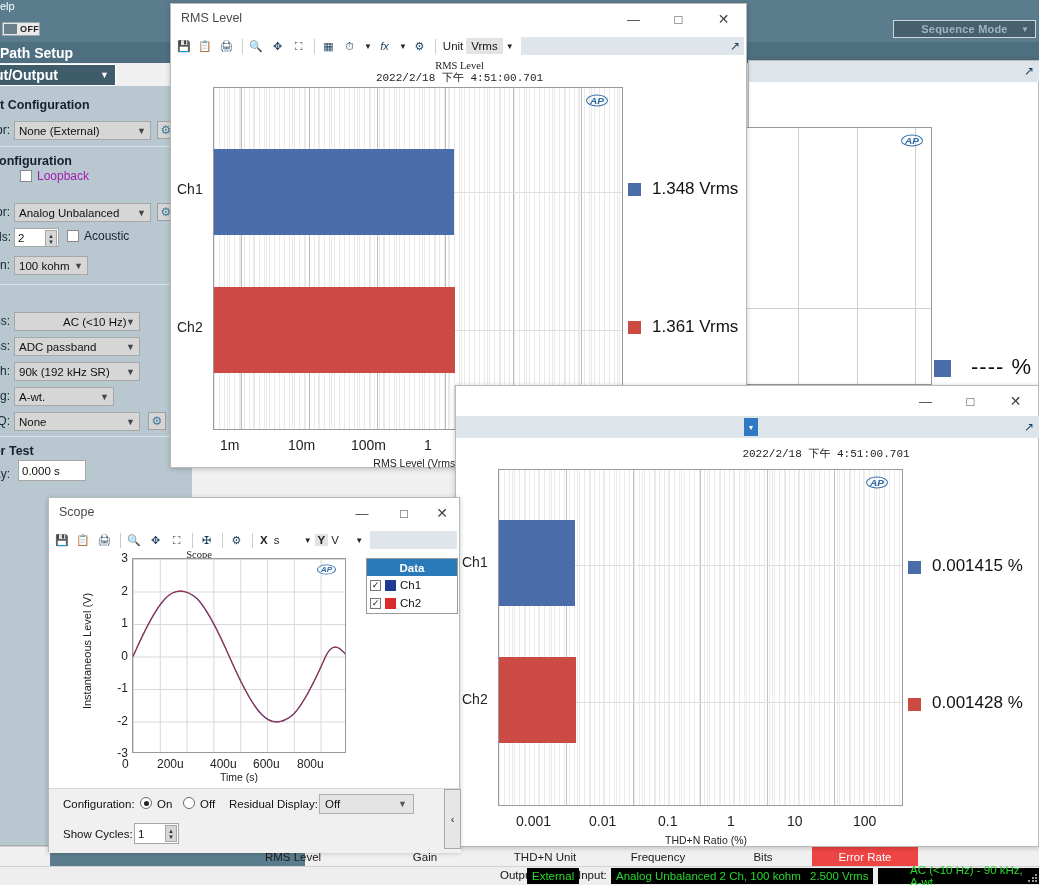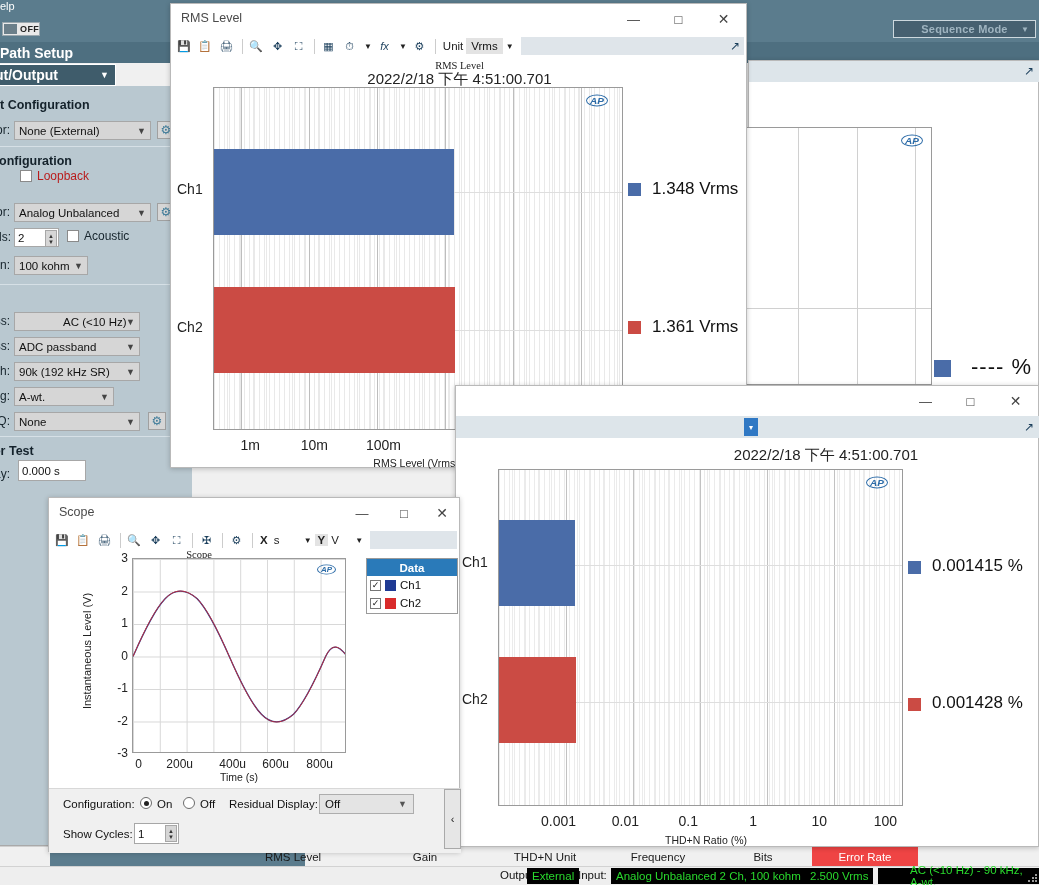--- a/index.html
+++ b/index.html
@@ -64,21 +64,21 @@
   .combo .cv { position:absolute; right:4px; color:#444; font-size:9px; }
   .txtbox {
     position:absolute; height:19px; background:#ffffff; border:1px solid #a7a7a7;
     font-size:11.5px; color:#111; display:flex; align-items:center; padding-left:3px;
   }
   .spin-btns { position:absolute; right:1px; top:1px; width:12px; height:17px;
      background:#d6d6d6; border:1px solid #a7a7a7; font-size:6px; color:#333;
      display:flex; flex-direction:column; align-items:center; justify-content:center; line-height:6px;}
   .chkbox { position:absolute; width:12px; height:12px; background:#fff; border:1px solid #8a8a8a; }
   .chk-lbl { position:absolute; font-size:12px; color:#16242c; }
-  .chk-lbl.dim { color:#b91c1c; }
+  .chk-lbl.dim { color:#a21caf; }
   .gear-btn {
     position:absolute; width:18px; height:18px; background:#d6d6d6; border:1px solid #a0a0a0;
     display:flex; align-items:center; justify-content:center; color:#3f7c9a; font-size:12px;
   }
   .divider-h { position:absolute; height:1px; background:#d6e0e6; }
 
   .settings-btn {
     position:absolute; left:-24px; top:845px; width:88px; height:20px;
     background:#e6e6e6; border:1px solid #a9a9a9; font-size:11.5px; color:#111;
     display:flex; align-items:center; justify-content:center;
@@ -123,28 +123,28 @@
   .win-toolbar { position:relative; height:24px; background:#ffffff; display:flex; align-items:center; padding-left:4px; }
   .tb-ico { width:19px; height:19px; margin-right:2px; display:flex; align-items:center; justify-content:center;
             font-size:11px; color:#1b3f5c; }
   .tb-sep { width:1px; height:15px; background:#cccccc; margin:0 4px; }
   .tb-text { font-size:11.5px; color:#222; padding:0 3px; }
   .tb-unitbox { background:#e3e3e3; font-size:11.5px; color:#111; padding:2px 5px; }
   .tb-combo { flex:1; height:18px; background:#dfe5ea; margin-left:4px; margin-right:2px; position:relative; }
   .tb-expand { position:absolute; right:6px; color:#1b3f5c; font-size:12px; }
 
   .chart-title { position:absolute; font-family:"Liberation Serif", serif; font-size:10.5px; color:#222; }
-  .chart-date { position:absolute; font-size:15px; color:#222; }
+  .chart-date { position:absolute; font-size:11px; color:#222;font-family:Liberation Mono, monospace; }
   .plot { position:absolute; background:#ffffff; border:1px solid #9a9a9a; overflow:hidden; }
   .ap-logo { position:absolute; font-size:10px; font-weight:bold; color:#2d6ca8;
              border:1.5px solid #2d6ca8; border-radius:50%; padding:0px 3px;
              font-style:italic; transform:scale(1,.92); }
   .bar { position:absolute; }
   .axlabel { position:absolute; font-size:14px; color:#222; }
-  .ticklabel { position:absolute; font-size:14px; color:#222; text-align:right; }
+  .ticklabel { position:absolute; font-size:14px; color:#222; text-align:left; }
   .axtitle { position:absolute; font-size:10.5px; color:#222; text-align:center; }
   .legend-sw { position:absolute; width:13px; height:13px; }
   .legend-val { position:absolute; font-size:17px; color:#111; white-space:nowrap; }
   .ctrl-label { position:absolute; font-size:11.5px; color:#111; }
   .radio { position:absolute; width:12px; height:12px; border:1px solid #6b6b6b; border-radius:50%; background:#fff; }
   .radio.on::after { content:''; position:absolute; left:2.5px; top:2.5px; width:5px; height:5px;
                      background:#222; border-radius:50%; }
   .sel {
     position:absolute; height:20px; background:#e4e4e4; border:1px solid #adadad;
     font-size:11.5px; color:#111; display:flex; align-items:center; padding-left:5px;

